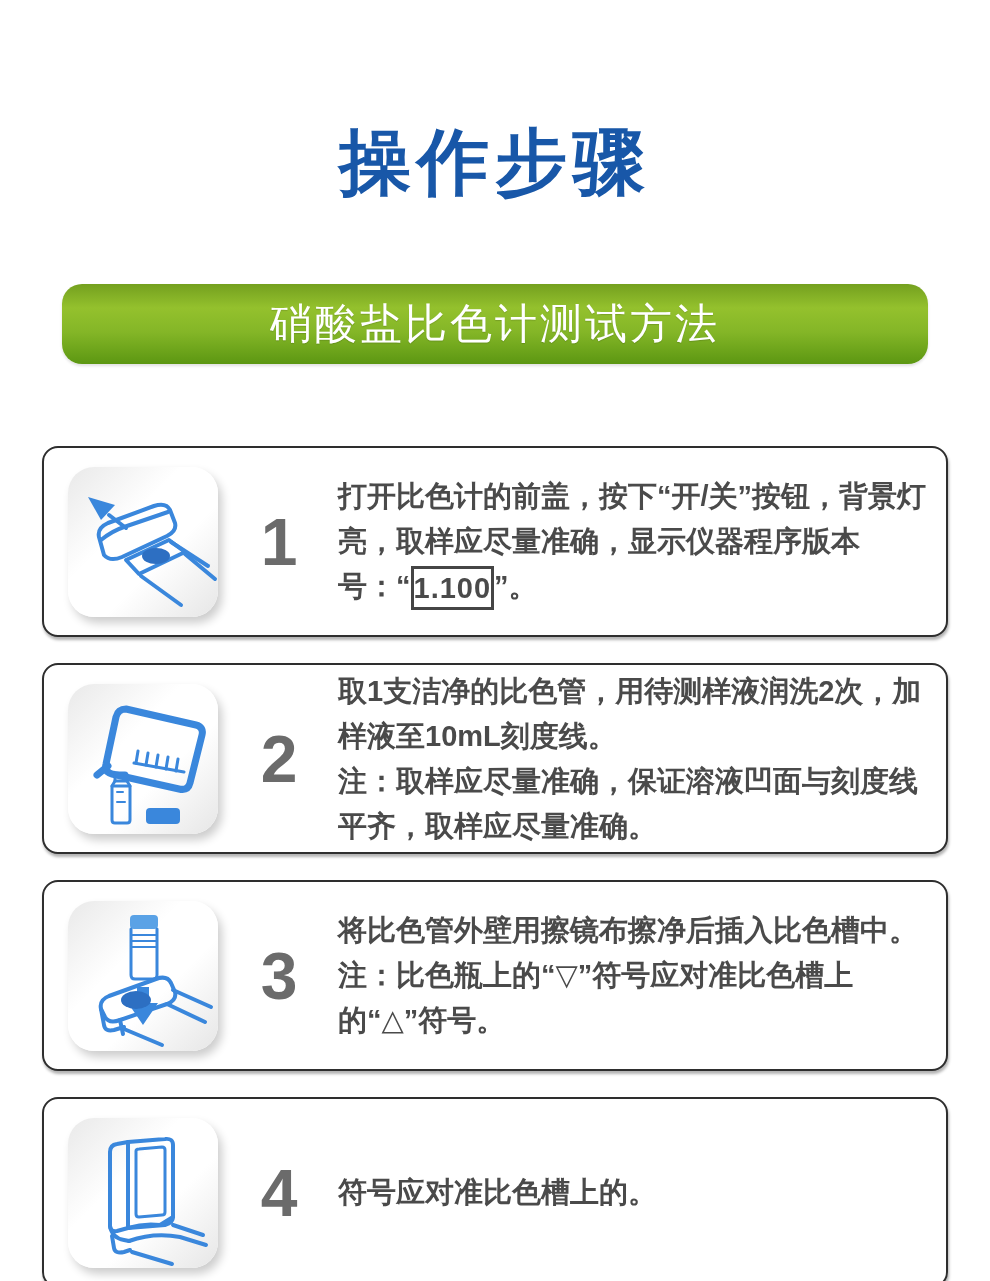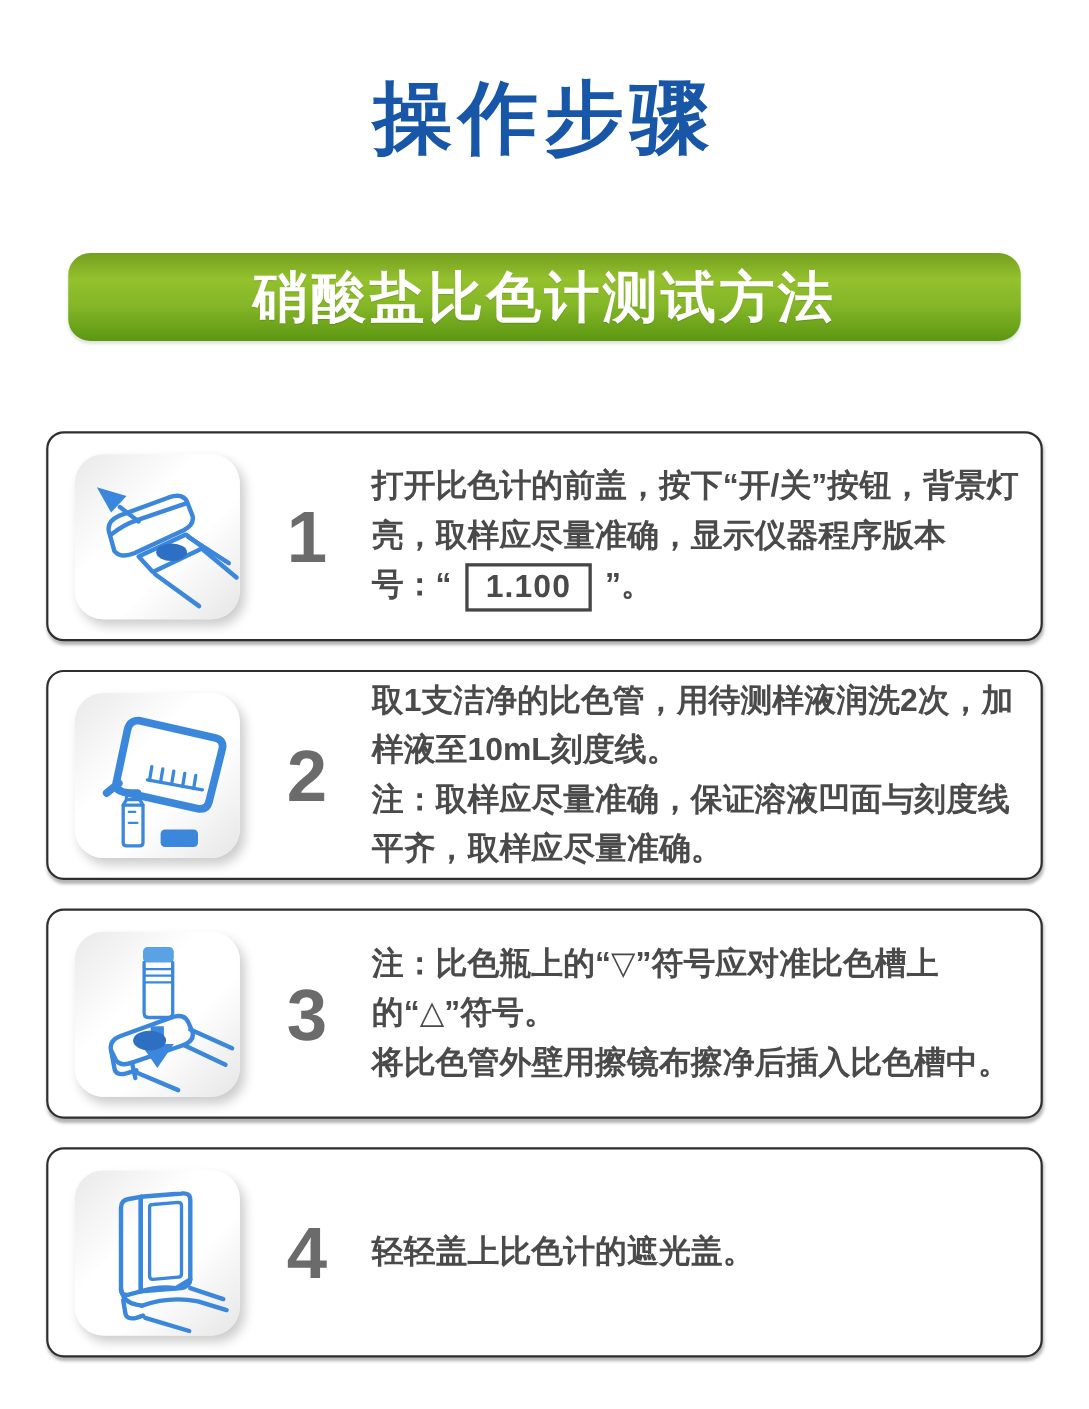--- a/index.html
+++ b/index.html
@@ -15,40 +15,40 @@
     --card-border:#2E2E2E;
   }
   *{margin:0;padding:0;box-sizing:border-box;}
   html,body{background:#ffffff;}
   body{
     width:990px;height:1281px;margin:0 auto;position:relative;
     font-family:"Liberation Sans","DejaVu Sans",sans-serif;
     overflow:hidden;
   }
   .page-title{
-    margin-top:60px;
+    margin-top:114px;
     text-align:center;
     font-size:72px;
     font-weight:800;
     letter-spacing:6px;
     color:var(--title-blue);
     line-height:96px;
   }
   .banner{
     width:866px;height:80px;
     margin:74px auto 0;
     border-radius:20px;
     background:linear-gradient(180deg,var(--banner-green-top) 0%,var(--banner-green-mid) 30%,var(--banner-green-mid2) 60%,var(--banner-green-bottom) 100%);
     display:flex;align-items:center;justify-content:center;
     box-shadow:0 2px 3px rgba(0,0,0,0.12);
   }
   .banner-label{
     color:#ffffff;
-    font-size:50px;
-    font-weight:700;
+    font-size:42px;
+    font-weight:400;
     letter-spacing:3px;
     text-shadow:0 1px 1px rgba(0,0,0,0.15);
   }
   .steps{margin-top:82px;}
   .step-box{
     width:906px;height:191px;
     margin:0 auto 26px;
     border:2px solid var(--card-border);
     border-radius:16px;
     background:#ffffff;
@@ -81,23 +81,23 @@
     padding-right:6px;
     font-size:29px;
     font-weight:700;
     color:var(--text-gray);
     line-height:45px;
     text-align:left;
   }
   .version-box{
     display:inline-block;
     border:3px solid #454545;
-    padding:0 16px;
+    padding:0 0;
     line-height:38px;
-    margin:0 12px;
+    margin:0 0;
     vertical-align:-2px;
     letter-spacing:1px;
   }
 </style>
 </head>
 <body>
 
 <h1 class="page-title">操作步骤</h1>
 
 <div class="banner">
@@ -185,22 +185,22 @@
             <path d="M99,103 L137,121"></path>
             <path d="M56,128 L94,144"></path>
           </g>
         </g>
         <polygon points="75,124 60,102 69,102 69,86 81,86 81,102 90,102" fill="#3A87DC"></polygon>
         <ellipse cx="68" cy="99" rx="15" ry="9" fill="#2D6FC2"></ellipse>
       </svg>
     </div>
     <div class="step-number">3</div>
     <div class="step-text">
+      <p>将比色管外壁用擦镜布擦净后插入比色槽中。</p>
       <p>注：比色瓶上的“▽”符号应对准比色槽上的“△”符号。</p>
-      <p>将比色管外壁用擦镜布擦净后插入比色槽中。</p>
     </div>
   </section>
 
   <section class="step-box">
     <div class="icon-tile">
       <svg width="150" height="150" viewBox="0 0 150 150">
         <g fill="none" stroke="#3A87DC" stroke-linecap="round" stroke-linejoin="round">
           <g stroke-width="4">
             <path d="M42,34 Q42,27 49,26 L60,24 L60,110 L49,113 Q42,114 42,108 Z"></path>
             <path d="M60,24 L97,21 Q105,20 105,27 L105,99 Q105,105 97,107 L60,110 Z"></path>
@@ -214,17 +214,17 @@
             <path d="M61,123 Q86,114 112,119 L138,127"></path>
             <path d="M105,107 L135,117"></path>
             <path d="M64,134 L104,146"></path>
             <path d="M44,118 L46,130 Q47,136 56,134 L62,132"></path>
           </g>
         </g>
       </svg>
     </div>
     <div class="step-number">4</div>
     <div class="step-text">
-      <p>轻轻盖上比色计的遮光盖。</p>
+      <p>符号应对准比色槽上的。</p>
     </div>
   </section>
 
 </div>
 
 </body></html>

